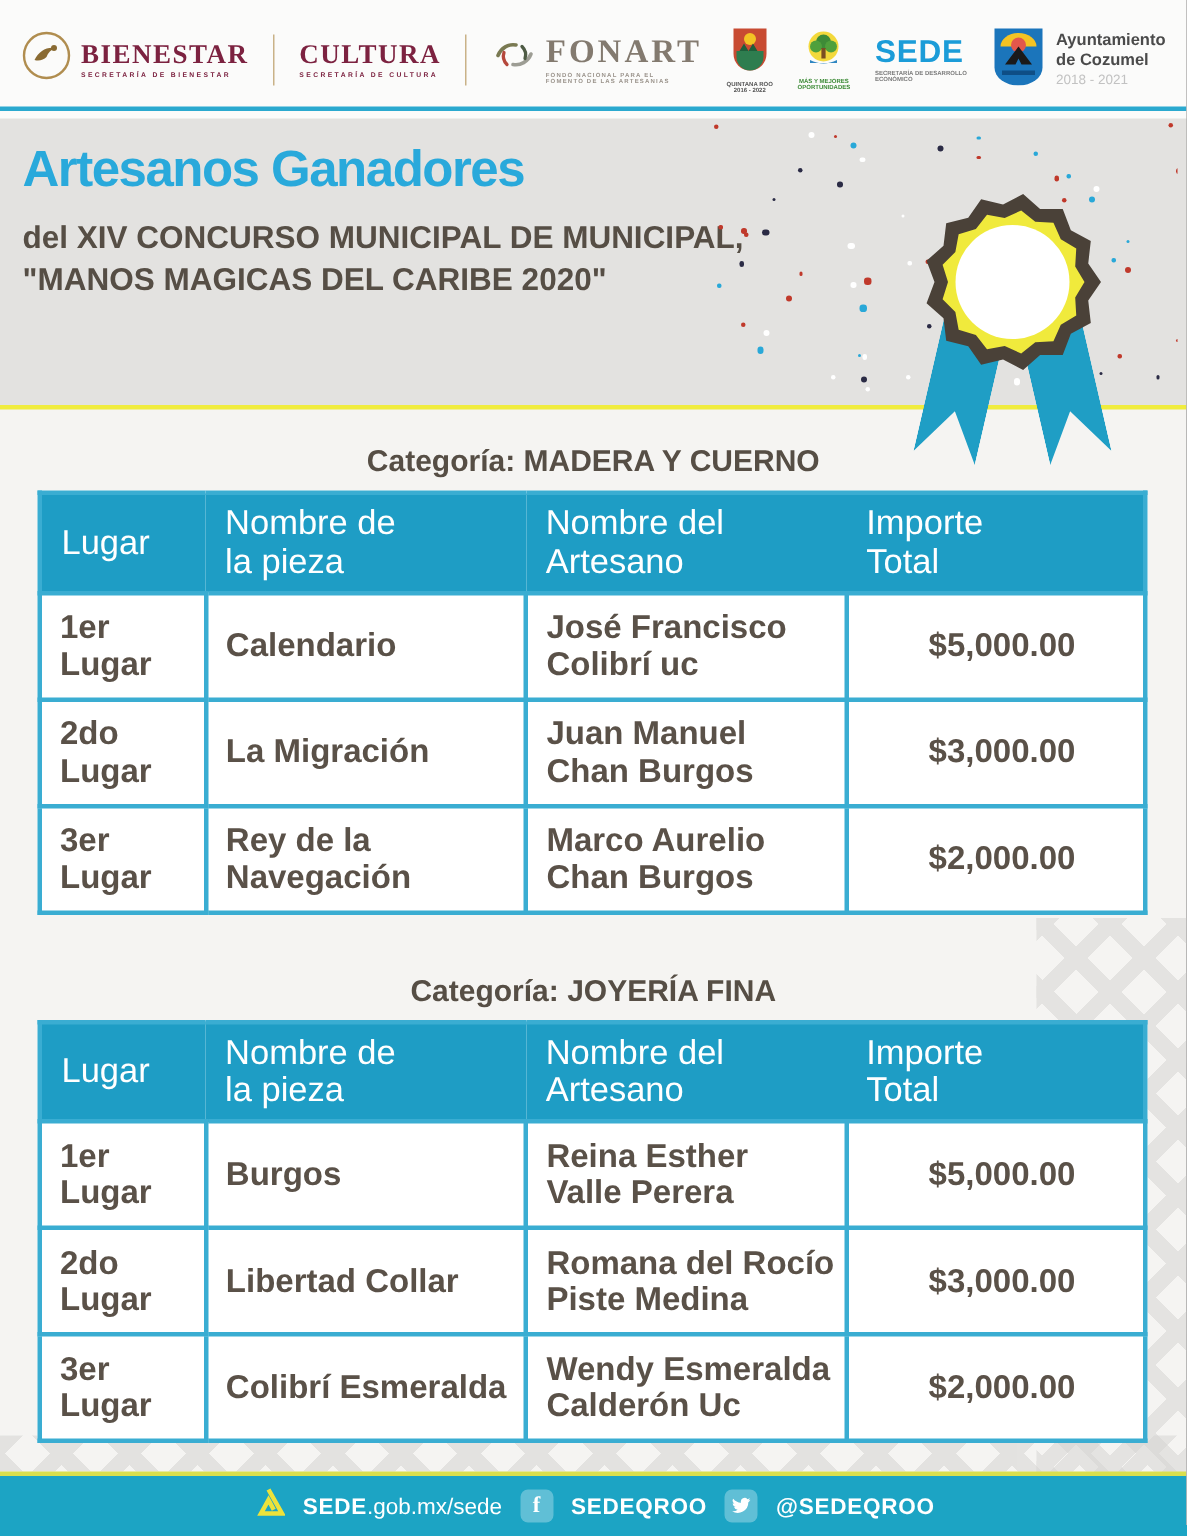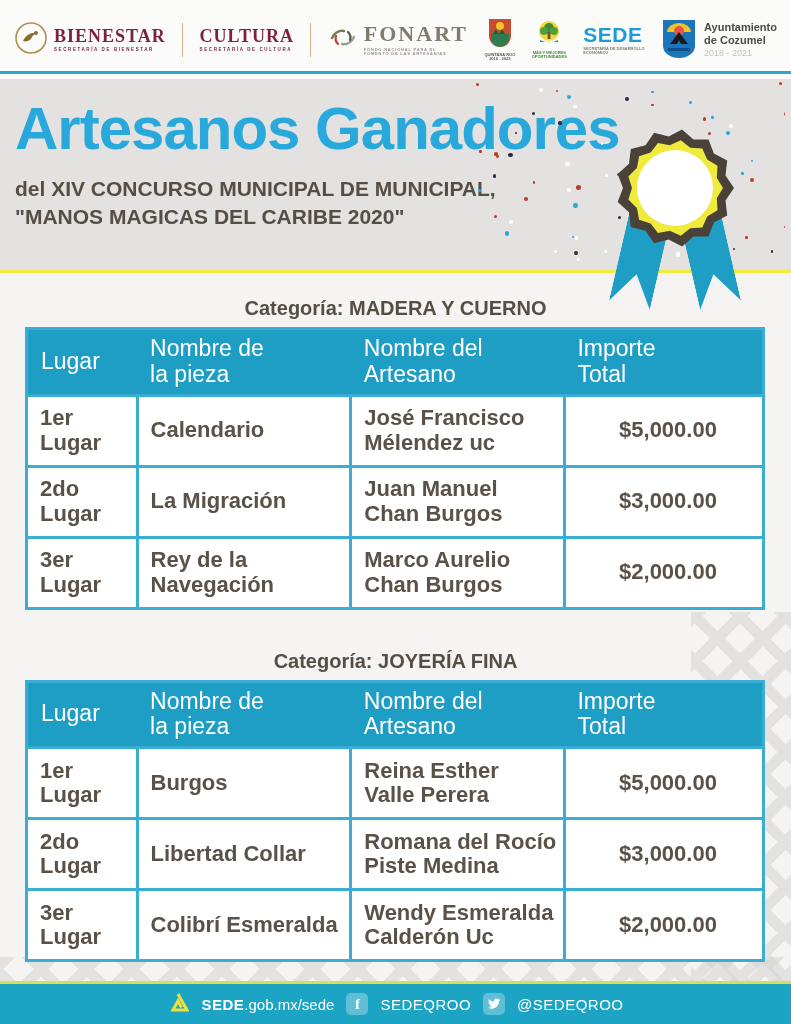--- a/index.html
+++ b/index.html
@@ -24,21 +24,21 @@
   .sede-block .big{font-size:21px;font-weight:bold;color:#1B9CD8;letter-spacing:.5px;}
   .sede-block .tiny{font-size:4px;color:#7C7C7C;margin-top:2px;white-space:pre-line;font-weight:bold;}
   .coz{display:flex;align-items:center;gap:7px;}
   .coz .name{font-size:11px;font-weight:bold;color:#4A4A4A;white-space:pre-line;line-height:1.15;}
   .coz .years{font-size:9px;color:#C2C2C2;margin-top:2px;}
 
   .cyan-line{position:absolute;top:71px;left:0;width:791px;height:3px;background:#2BA9CF;z-index:5;}
 
   
   .hero{position:absolute;top:74px;left:0;width:791px;height:196px;background:#E3E2E0;z-index:1;}
-  .hero h1{margin:20px 0 0 15px;font-size:60px;letter-spacing:-1px;color:#29A9DB;font-weight:bold;}
+  .hero h1{margin:20px 0 0 15px;font-size:34px;letter-spacing:-1px;color:#29A9DB;font-weight:bold;}
   .hero .sub{margin:12px 0 0 15px;font-size:21px;font-weight:bold;color:#564E45;line-height:1.35;}
   .yellow-line{position:absolute;top:270px;left:0;width:791px;height:3px;background:#F0EC3E;z-index:2;}
   .confetti{position:absolute;top:4px;left:470px;right:6px;bottom:4px;overflow:hidden;}
   .confetti i{position:absolute;border-radius:50%;display:block;}
 
   
   .medal{position:absolute;left:615px;top:128px;width:120px;height:186px;z-index:3;}
   .ribbon{position:absolute;top:66px;width:42px;height:114px;background:#1F9EC5;
           clip-path:polygon(0 0,100% 0,100% 100%,50% 72%,0 100%);transform-origin:50% 8%;}
   .ribbon.l{left:17px;transform:rotate(13deg);}
@@ -73,21 +73,21 @@
   .greca-bottom{left:0;right:0;bottom:43px;height:24px;}
 
   
   .footer-line{position:absolute;bottom:40px;left:0;width:791px;height:3px;background:#D9DF4D;z-index:4;}
   .footer{position:absolute;bottom:0;left:0;width:791px;height:40px;background:#1CA4C4;z-index:4;
           display:flex;align-items:center;justify-content:center;gap:12px;color:#FFFFFF;font-size:15px;}
   .footer .site b{font-weight:bold;letter-spacing:.5px;}
   .fico{width:22px;height:22px;border-radius:5px;background:rgba(255,255,255,.30);
         display:flex;align-items:center;justify-content:center;}
   .fico .f{font-family:"Liberation Serif","DejaVu Serif",serif;font-weight:bold;color:#FFF;font-size:15px;}
-  .handle{font-weight:normal;letter-spacing:.5px;}
+  .handle{font-weight:bold;letter-spacing:.5px;}
 </style>
 </head>
 <body>
 
 <div class="page">
 
   <header class="topbar">
     <div class="logo">
       <span>
         <svg width="34" height="34" viewBox="0 0 34 34">
@@ -289,21 +289,21 @@
 Artesano</th>
           <th>Importe
 Total</th>
         </tr>
       </thead>
       <tbody>
         <tr>
           <td class="c-lugar">1er Lugar</td>
           <td>Calendario</td>
           <td>José Francisco
-Mélendez uc</td>
+Colibrí uc</td>
           <td class="c-imp">$5,000.00</td>
         </tr>
         <tr>
           <td class="c-lugar">2do Lugar</td>
           <td>La Migración</td>
           <td>Juan Manuel
 Chan Burgos</td>
           <td class="c-imp">$3,000.00</td>
         </tr>
         <tr>

